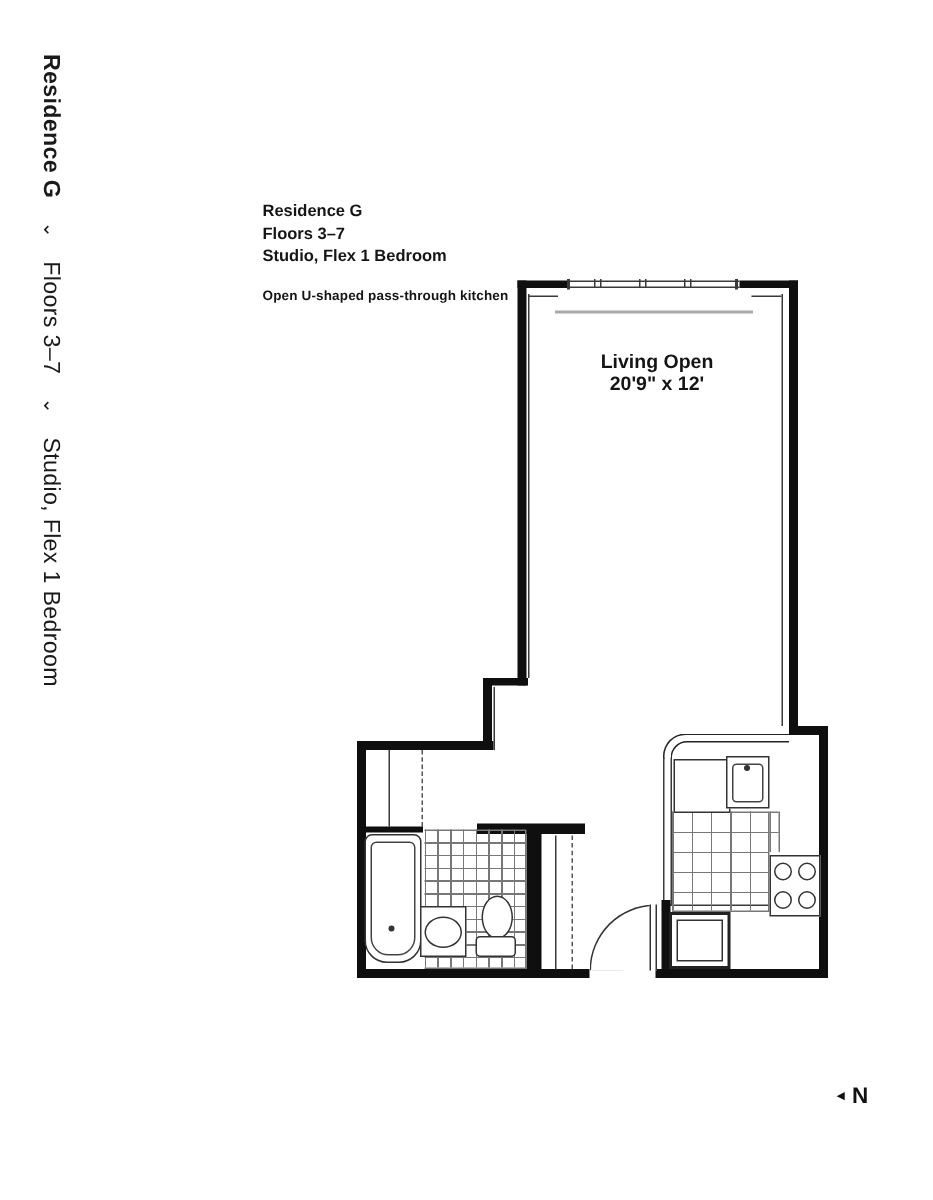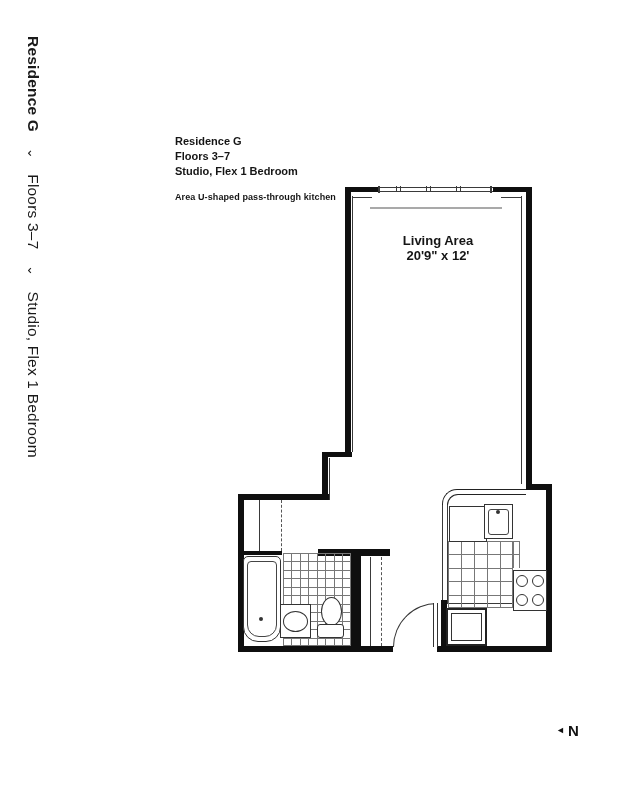--- a/index.html
+++ b/index.html
@@ -49,21 +49,21 @@
     <span>Floors 3–7</span>
     <span class="sep">⌄</span>
     <span>Studio, Flex 1 Bedroom</span>
   </div>
 
   <div id="header">
     <div>Residence G</div>
     <div>Floors 3–7</div>
     <div>Studio, Flex 1 Bedroom</div>
   </div>
-  <div id="feature">Area U-shaped pass-through kitchen</div>
+  <div id="feature">Open U-shaped pass-through kitchen</div>
 
   <div class="w" style="left:345px;top:187px;width:33px;height:5px;"></div>
   <div class="w" style="left:493px;top:187px;width:39px;height:5px;"></div>
   <div class="w" style="left:345px;top:187px;width:6px;height:270px;"></div>
   <div class="w" style="left:322px;top:452px;width:30px;height:5px;"></div>
   <div class="w" style="left:322px;top:452px;width:6px;height:48px;"></div>
   <div class="w" style="left:238px;top:494px;width:91px;height:6px;"></div>
   <div class="w" style="left:238px;top:494px;width:6px;height:158px;"></div>
   <div class="w" style="left:238px;top:646px;width:155px;height:6px;"></div>
   <div class="w" style="left:437px;top:646px;width:115px;height:6px;"></div>
@@ -83,21 +83,21 @@
   <div class="ln" style="left:460px;top:186px;width:1px;height:6px;"></div>
   <div class="gln" style="left:370px;top:207px;width:132px;height:2px;"></div>
 
   <div class="ln" style="left:352px;top:196px;width:1px;height:256px;"></div>
   <div class="ln" style="left:521px;top:196px;width:1px;height:288px;"></div>
   <div class="ln" style="left:329px;top:458px;width:1px;height:42px;"></div>
   <div class="ln" style="left:352px;top:197px;width:20px;height:1px;"></div>
   <div class="ln" style="left:501px;top:197px;width:20px;height:1px;"></div>
 
   <div id="living-label">
-    <div>Living Area</div>
+    <div>Living Open</div>
     <div>20'9" x 12'</div>
   </div>
 
   <div class="ln" style="left:259px;top:500px;width:1px;height:51px;"></div>
   <div class="dash" style="left:281px;top:500px;height:51px;"></div>
   <div class="w" style="left:241px;top:551px;width:41px;height:4px;"></div>
 
   <div class="w" style="left:318px;top:549px;width:72px;height:7px;"></div>
   <div class="w" style="left:351px;top:553px;width:10px;height:94px;"></div>
   <div class="tiles t8" style="left:283px;top:553px;width:68px;height:93px;"></div>

